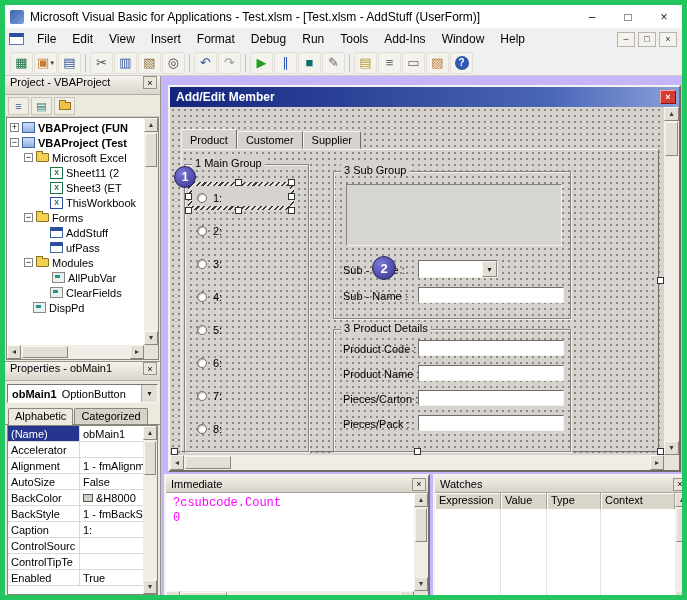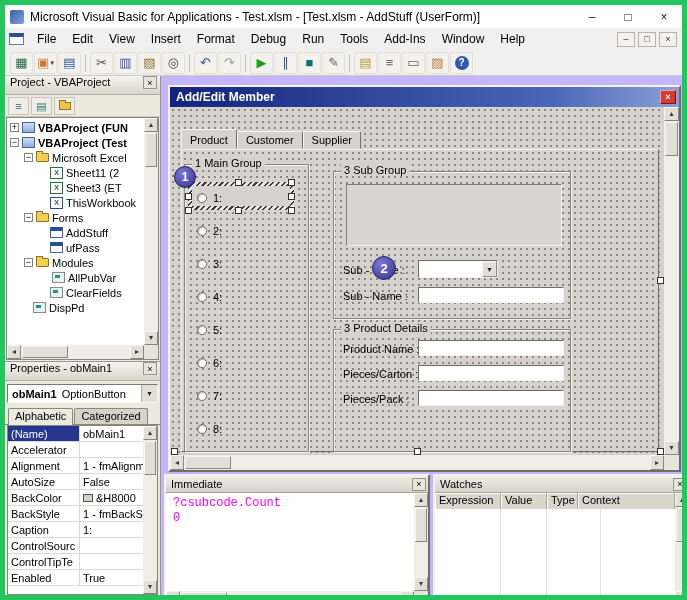--- a/index.html
+++ b/index.html
@@ -518,20 +518,24 @@
               </div>
               <span class="fld-label sub-name-label">Sub - Name :</span>
               <div class="textbox sub-name-box"></div>
               <div class="badge badge2">2</div>
             </div>
 
             <div class="vb-frame details-frame">
               <span class="frame-label">3 Product Details</span>
               <div class="pd-fields" id="pd-fields">
                   <div class="field-row">
+                    <span class="field-label">Product Code :</span>
+                    <div class="textbox"></div>
+                  </div>
+                  <div class="field-row">
                     <span class="field-label">Product Name :</span>
                     <div class="textbox"></div>
                   </div>
                   <div class="field-row">
                     <span class="field-label">Pieces/Carton :</span>
                     <div class="textbox"></div>
                   </div>
                   <div class="field-row">
                     <span class="field-label">Pieces/Pack :</span>
                     <div class="textbox"></div>
@@ -585,21 +589,21 @@
     </div>
 
     <div class="subwin watches">
       <div class="subwin-title">
         <span>Watches</span>
         <div class="panel-close">×</div>
       </div>
       <div class="watch-header" id="watch-cols">
           <div class="wcol" style="width: 66px;">Expression</div>
           <div class="wcol" style="width: 46px;">Value</div>
-          <div class="wcol" style="width: 31px;">Type</div>
+          <div class="wcol" style="width: 54px;">Type</div>
           <div class="wcol" style="flex: 1 1 0%;">Context</div>
         </div>
       <div class="watch-body">
         <div class="wline" style="left:65px;"></div>
         <div class="wline" style="left:111px;"></div>
         <div class="wline" style="left:165px;"></div>
       </div>
       <div class="vscroll watch-vscroll">
           <div class="sb-btn sb-up"></div>
           <div class="sb-thumb v-thumb"></div>

